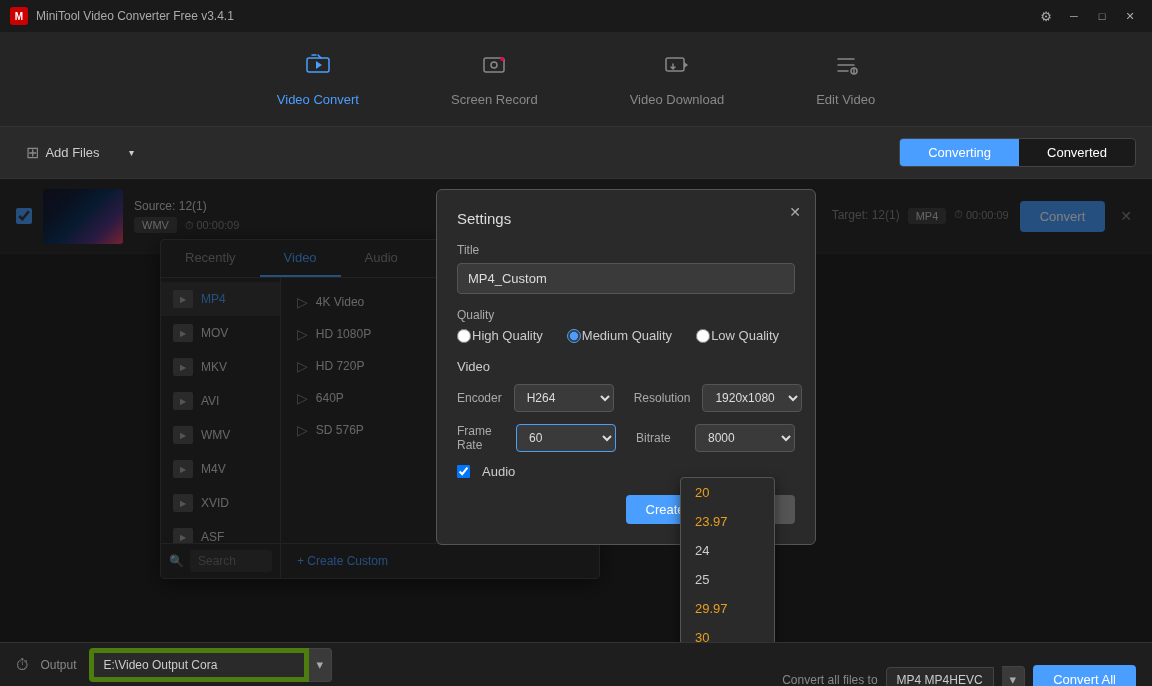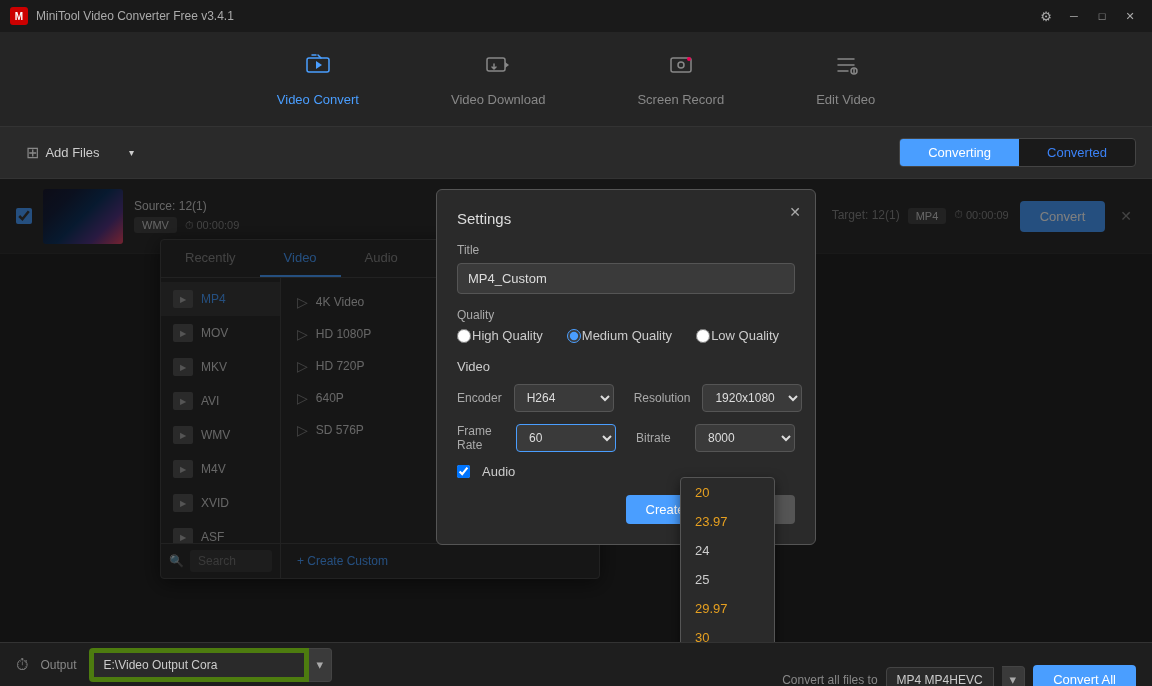--- a/index.html
+++ b/index.html
@@ -135,21 +135,21 @@
       display: flex;
       background: #1a1a1a;
       border-radius: 4px;
       overflow: hidden;
       border: 1px solid #444;
     }
     .toolbar-tab {
       padding: 6px 28px;
       cursor: pointer;
       font-size: 13px;
-      color: #3b82f6;
+      color: #ffffff;
       background: transparent;
       border: none;
     }
     .toolbar-tab.active {
       background: #4a9eff;
       color: white;
     }
 
     
     .main-area {
@@ -626,36 +626,36 @@
         <path d="M18 14l-6 4V10l6 4z" fill="#4a9eff"></path>
         <path d="M8 4h4" stroke="#4a9eff" stroke-width="1.5" stroke-linecap="round"></path>
         <path d="M14 4l3 3" stroke="#4a9eff" stroke-width="1.5" stroke-linecap="round"></path>
       </svg>
     </div>
     <span class="nav-tab-label" style="color:#4a9eff">Video Convert</span>
   </div>
   <div class="nav-tab">
     <div class="nav-tab-icon">
       <svg class="icon-svg" viewBox="0 0 28 28" fill="none">
+        <rect x="4" y="7" width="20" height="14" rx="2" stroke="#888" stroke-width="1.5" fill="none"></rect>
+        <circle cx="14" cy="14" r="3" stroke="#888" stroke-width="1.5" fill="none"></circle>
+        <circle cx="22" cy="8" r="2" fill="#e05"></circle>
+      </svg>
+    </div>
+    <span class="nav-tab-label">Screen Record</span>
+  </div>
+  <div class="nav-tab">
+    <div class="nav-tab-icon">
+      <svg class="icon-svg" viewBox="0 0 28 28" fill="none">
         <rect x="3" y="7" width="18" height="13" rx="2" stroke="#888" stroke-width="1.5" fill="none"></rect>
         <path d="M21 11l4 3-4 3V11z" fill="#888"></path>
         <path d="M10 13v5M10 18l-2-2M10 18l2-2" stroke="#888" stroke-width="1.5" stroke-linecap="round"></path>
       </svg>
     </div>
     <span class="nav-tab-label">Video Download</span>
-  </div>
-  <div class="nav-tab">
-    <div class="nav-tab-icon">
-      <svg class="icon-svg" viewBox="0 0 28 28" fill="none">
-        <rect x="4" y="7" width="20" height="14" rx="2" stroke="#888" stroke-width="1.5" fill="none"></rect>
-        <circle cx="14" cy="14" r="3" stroke="#888" stroke-width="1.5" fill="none"></circle>
-        <circle cx="22" cy="8" r="2" fill="#e05"></circle>
-      </svg>
-    </div>
-    <span class="nav-tab-label">Screen Record</span>
   </div>
   <div class="nav-tab">
     <div class="nav-tab-icon">
       <svg class="icon-svg" viewBox="0 0 28 28" fill="none">
         <path d="M6 8h16M6 14h16M6 20h10" stroke="#888" stroke-width="1.5" stroke-linecap="round"></path>
         <circle cx="22" cy="20" r="3" stroke="#888" stroke-width="1.5" fill="none"></circle>
         <path d="M22 18v4" stroke="#888" stroke-width="1.5"></path>
       </svg>
     </div>
     <span class="nav-tab-label">Edit Video</span>

